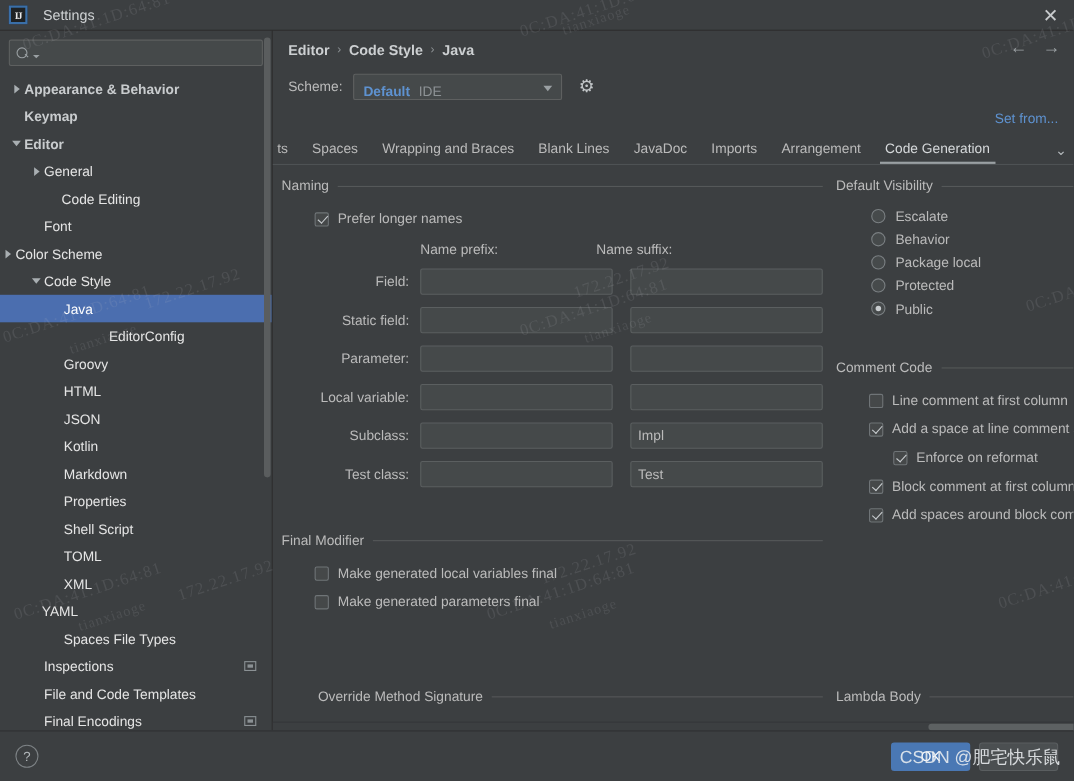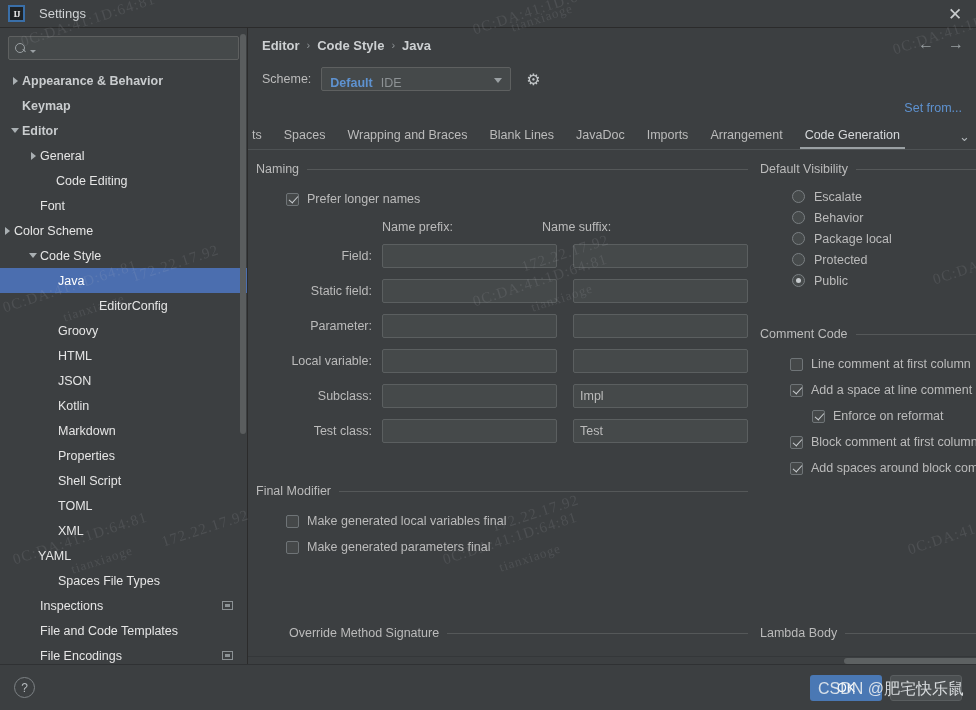--- a/index.html
+++ b/index.html
@@ -589,21 +589,21 @@
             <span class="arrow"></span>
             <span class="tree-label">Inspections</span>
             <span class="copy-badge"></span>
           </div>
           <div class="tree-row" style="padding-left: 26px;">
             <span class="arrow"></span>
             <span class="tree-label">File and Code Templates</span>
           </div>
           <div class="tree-row" style="padding-left: 26px;">
             <span class="arrow"></span>
-            <span class="tree-label">File Encodings</span>
+            <span class="tree-label">Final Encodings</span>
             <span class="copy-badge"></span>
           </div>
         </div>
       <div class="tree-scroll"></div>
     </div>
 
     <div class="main">
 
       <div class="breadcrumb-row">
         <span class="crumb">Editor</span>

